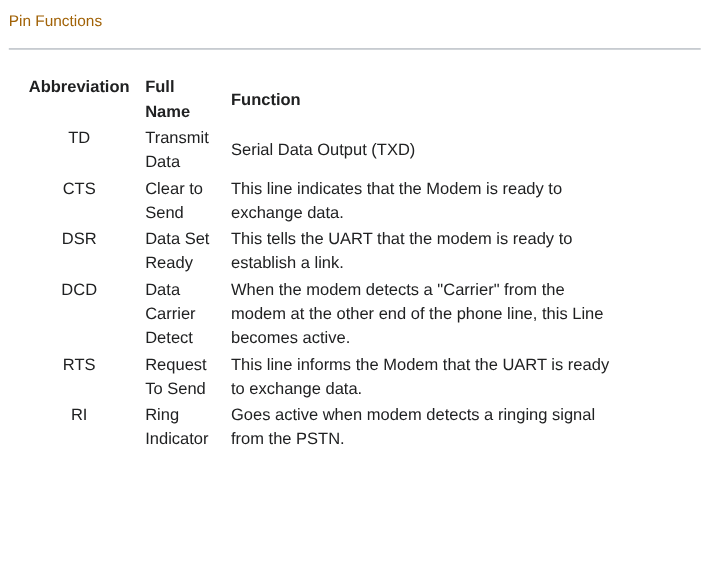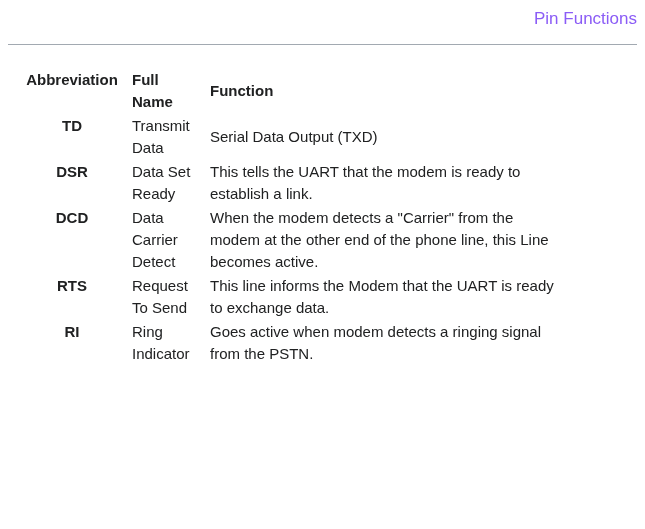--- a/index.html
+++ b/index.html
@@ -5,25 +5,24 @@
   html, body { margin: 0; padding: 0; }
   body {
     width: 645px; height: 529px;
     overflow: hidden;
     background: #ffffff;
     color: #202122;
     font-family: "Liberation Sans", sans-serif;
   }
   .page-title {
     margin: 7px 8px 0 8px;
-    font-size: 17px;
+    font-size: 14px;
     line-height: 24px;
     font-weight: 400;
-    color: #8b5cf6;
-    text-align: right;
+    color: #a16207;
   }
   .title-divider {
     border: none;
     border-top: 1px solid #a2a9b1;
     margin: 13px 8px 0 8px;
     height: 0;
   }
   table.pin-table {
     border-collapse: collapse;
     margin: 23px 0 0 16px;
@@ -32,21 +31,21 @@
   table.pin-table th, table.pin-table td {
     padding: 1px 4px;
     font-size: 15px;
     line-height: 22px;
     border: none;
   }
   table.pin-table th { font-weight: 700; }
   col.col-abbr { width: 112px; }
   col.col-full { width: 78px; }
   col.col-func { width: 437px; }
-  .c-abbr { text-align: center; vertical-align: top; font-weight: bold; }
+  .c-abbr { text-align: center; vertical-align: top; }
   .c-full { text-align: left; vertical-align: top; white-space: pre-line; margin-top: 35px; }
   .c-func { text-align: left; vertical-align: middle; white-space: pre-line; }
   th.c-full { white-space: pre-line; }
 </style>
 </head>
 <body>
 
 <h2 class="page-title">Pin Functions</h2>
 <hr class="title-divider">
 
@@ -63,20 +62,27 @@
 Name</th>
       <th class="c-func">Function</th>
     </tr>
   </thead>
   <tbody>
     <tr>
       <td class="c-abbr">TD</td>
       <td class="c-full">Transmit
 Data</td>
       <td class="c-func">Serial Data Output (TXD)</td>
+    </tr>
+    <tr>
+      <td class="c-abbr">CTS</td>
+      <td class="c-full">Clear to
+Send</td>
+      <td class="c-func">This line indicates that the Modem is ready to
+exchange data.</td>
     </tr>
     <tr>
       <td class="c-abbr">DSR</td>
       <td class="c-full">Data Set
 Ready</td>
       <td class="c-func">This tells the UART that the modem is ready to
 establish a link.</td>
     </tr>
     <tr>
       <td class="c-abbr">DCD</td>

